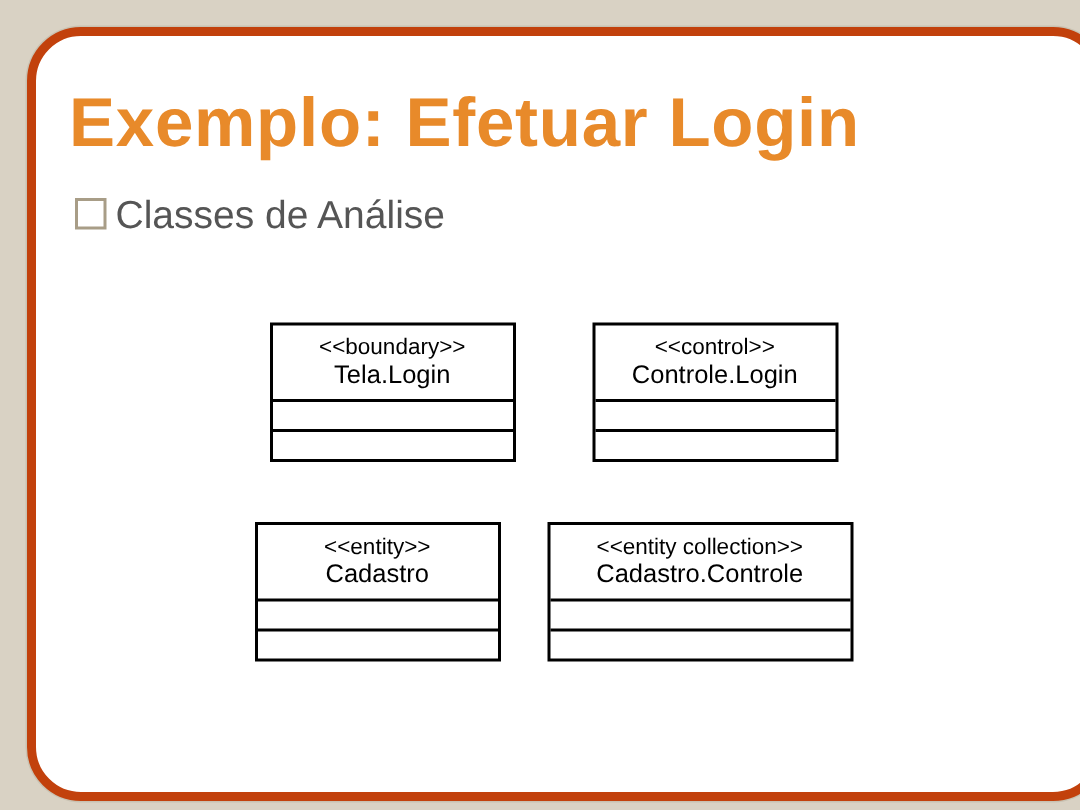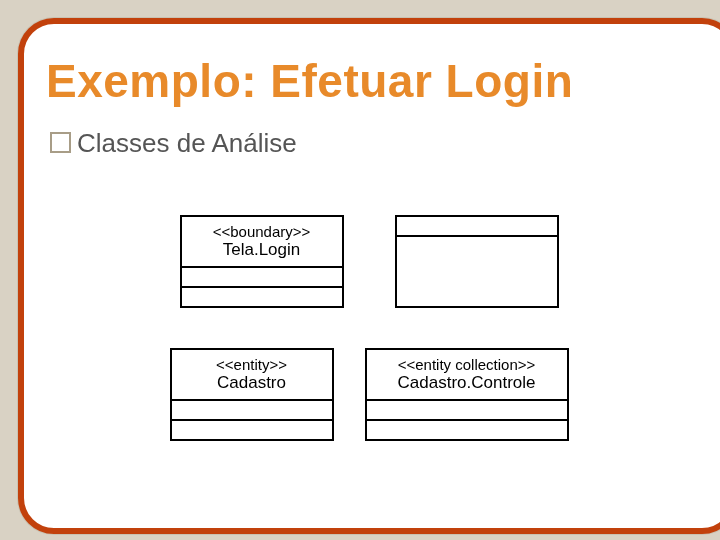--- a/index.html
+++ b/index.html
@@ -109,20 +109,24 @@
     <div class="uml-row">
       <div class="uml-class">
         <div class="uml-head">
           <span class="stereotype">&lt;&lt;boundary&gt;&gt;</span>
           <span class="classname">Tela.Login</span>
         </div>
         <div class="uml-section"></div>
         <div class="uml-section last"></div>
       </div>
       <div class="uml-class">
+        <div class="uml-head">
+          <span class="stereotype">&lt;&lt;control&gt;&gt;</span>
+          <span class="classname">Controle.Login</span>
+        </div>
         <div class="uml-section"></div>
         <div class="uml-section last"></div>
       </div>
     </div>
 
     <div class="uml-row">
       <div class="uml-class">
         <div class="uml-head">
           <span class="stereotype">&lt;&lt;entity&gt;&gt;</span>
           <span class="classname">Cadastro</span>

